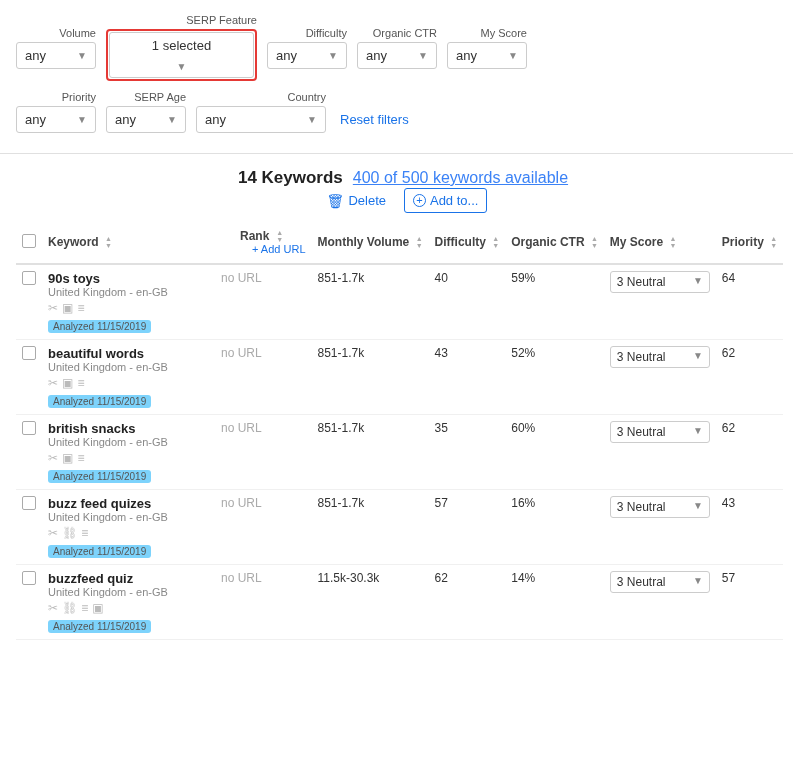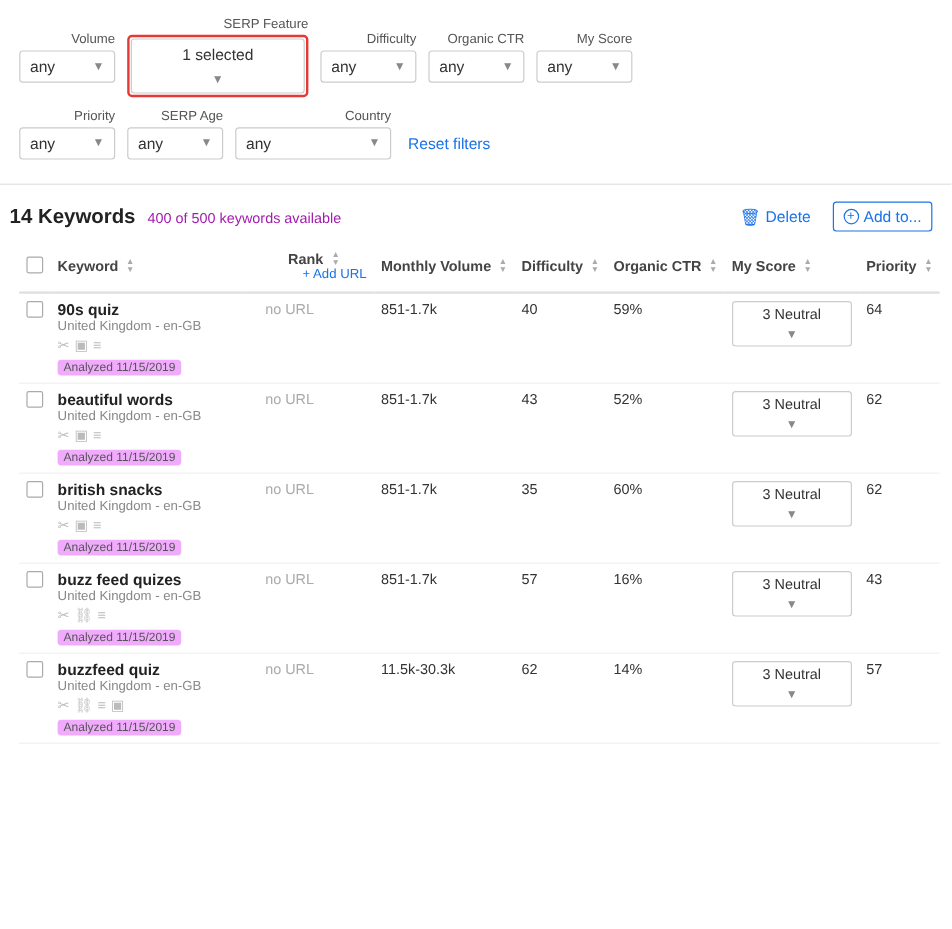--- a/index.html
+++ b/index.html
@@ -55,38 +55,40 @@
       flex-direction: column;
     }
     .reset-link {
       color: #1a73e8;
       font-size: 13px;
       cursor: pointer;
       text-decoration: none;
       margin-top: 8px;
     }
     .keywords-header {
-      padding: 14px 16px 8px 8px;
+      padding: 14px 16px 8px 29px;
       display: flex;
       align-items: center;
       justify-content: space-between;
+      flex-direction: column;
     }
     .keywords-title-group {
       display: flex;
       align-items: baseline;
       gap: 10px;
     }
     .keywords-count {
       font-size: 17px;
       font-weight: bold;
       color: #222;
     }
     .keywords-available {
-      font-size: 12px;
-      color: #a21caf;
+      font-size: 16px;
+      color: #3b82f6;
+      text-decoration: underline;
     }
     .header-actions {
       display: flex;
       gap: 10px;
       align-items: center;
     }
     .action-btn {
       display: flex;
       align-items: center;
       gap: 4px;
@@ -153,45 +155,43 @@
     }
     .keyword-icons {
       display: flex;
       gap: 4px;
       margin: 3px 0;
       color: #bbb;
       font-size: 12px;
     }
     .keyword-tag {
       display: inline-block;
-      background: #f0abfc;
+      background: #7dd3fc;
       color: #555;
       font-size: 10px;
       padding: 1px 5px;
       border-radius: 3px;
       margin-top: 2px;
     }
     .no-url {
       color: #aaa;
       font-size: 12px;
       margin-left: 13px;
     }
     .my-score-select {
       display: flex;
-      align-items: center;
       border: 1px solid #ccc;
       border-radius: 3px;
       padding: 3px 6px;
       font-size: 12px;
       background: #fff;
       cursor: pointer;
       gap: 5px;
       min-width: 100px;
       justify-content: space-between;
-      flex-direction: column;
     }
     .my-score-select .arrow {
       color: #888;
       font-size: 10px;
     }
     .priority-num {
       font-size: 12px;
       color: #333;
     }
     .check-box {
@@ -387,21 +387,21 @@
             </span>
         </th>
       </tr>
     </thead>
     <tbody id="table-body">
     <tr>
     <td class="checkbox-col">
       <span class="check-box"></span>
     </td>
     <td class="keyword-col">
-      <div class="keyword-name">90s quiz</div>
+      <div class="keyword-name">90s toys</div>
       <div class="keyword-meta">United Kingdom - en-GB</div>
       <div class="keyword-icons">
               <span>✂</span>
               <span>▣</span>
               <span>≡</span>
             </div>
       <span class="keyword-tag">Analyzed 11/15/2019</span>
     </td>
     <td>
       <span class="no-url">no URL</span>

